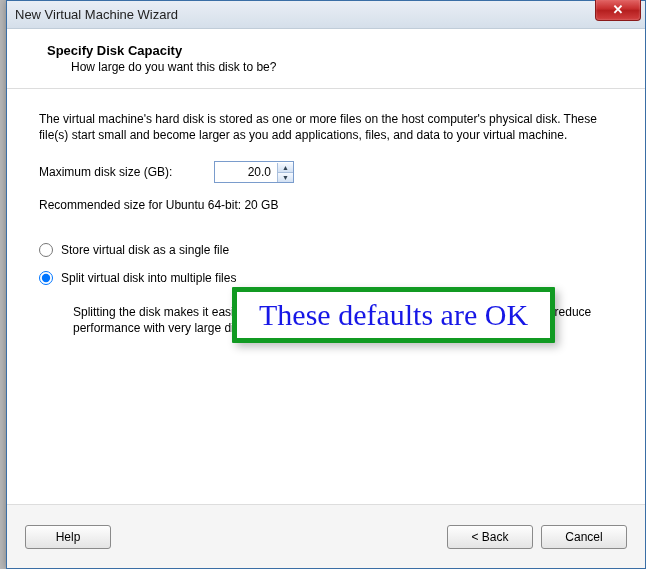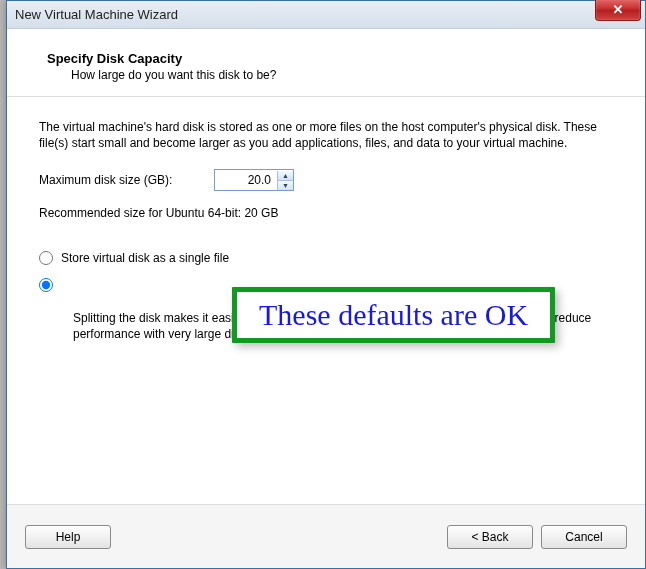--- a/index.html
+++ b/index.html
@@ -51,21 +51,21 @@
     color: #fff;
     font-weight: bold;
     font-size: 13px;
     cursor: pointer;
     box-shadow: inset 0 0 2px rgba(255,255,255,.4);
   }
   .content {
     padding: 0;
   }
   .header-block {
-    padding: 22px 22px 14px 40px;
+    padding: 14px 22px 14px 40px;
     border-bottom: 1px solid #ddd;
     margin-bottom: 0;
   }
   .section-title {
     font-weight: bold;
     font-size: 13px;
     color: #000;
     margin-bottom: 2px;
   }
   .section-sub {
@@ -210,20 +210,21 @@
 
       <div class="recommended">Recommended size for Ubuntu 64-bit: 20 GB</div>
 
       <div class="radio-row">
         <input type="radio" name="diskmode" style="">
         <span>Store virtual disk as a single file</span>
       </div>
 
       <div class="radio-row">
         <input type="radio" name="diskmode" checked="" style="">
+        <span>Split virtual disk into multiple files</span>
       </div>
 
       <div class="radio-note">Splitting the disk makes it easier to move the virtual machine to another computer but may reduce performance with very large disks.</div>
     </div>
 
   </div>
 
   <div class="button-bar">
     <button class="btn">Help</button>
     <div class="spacer"></div>

